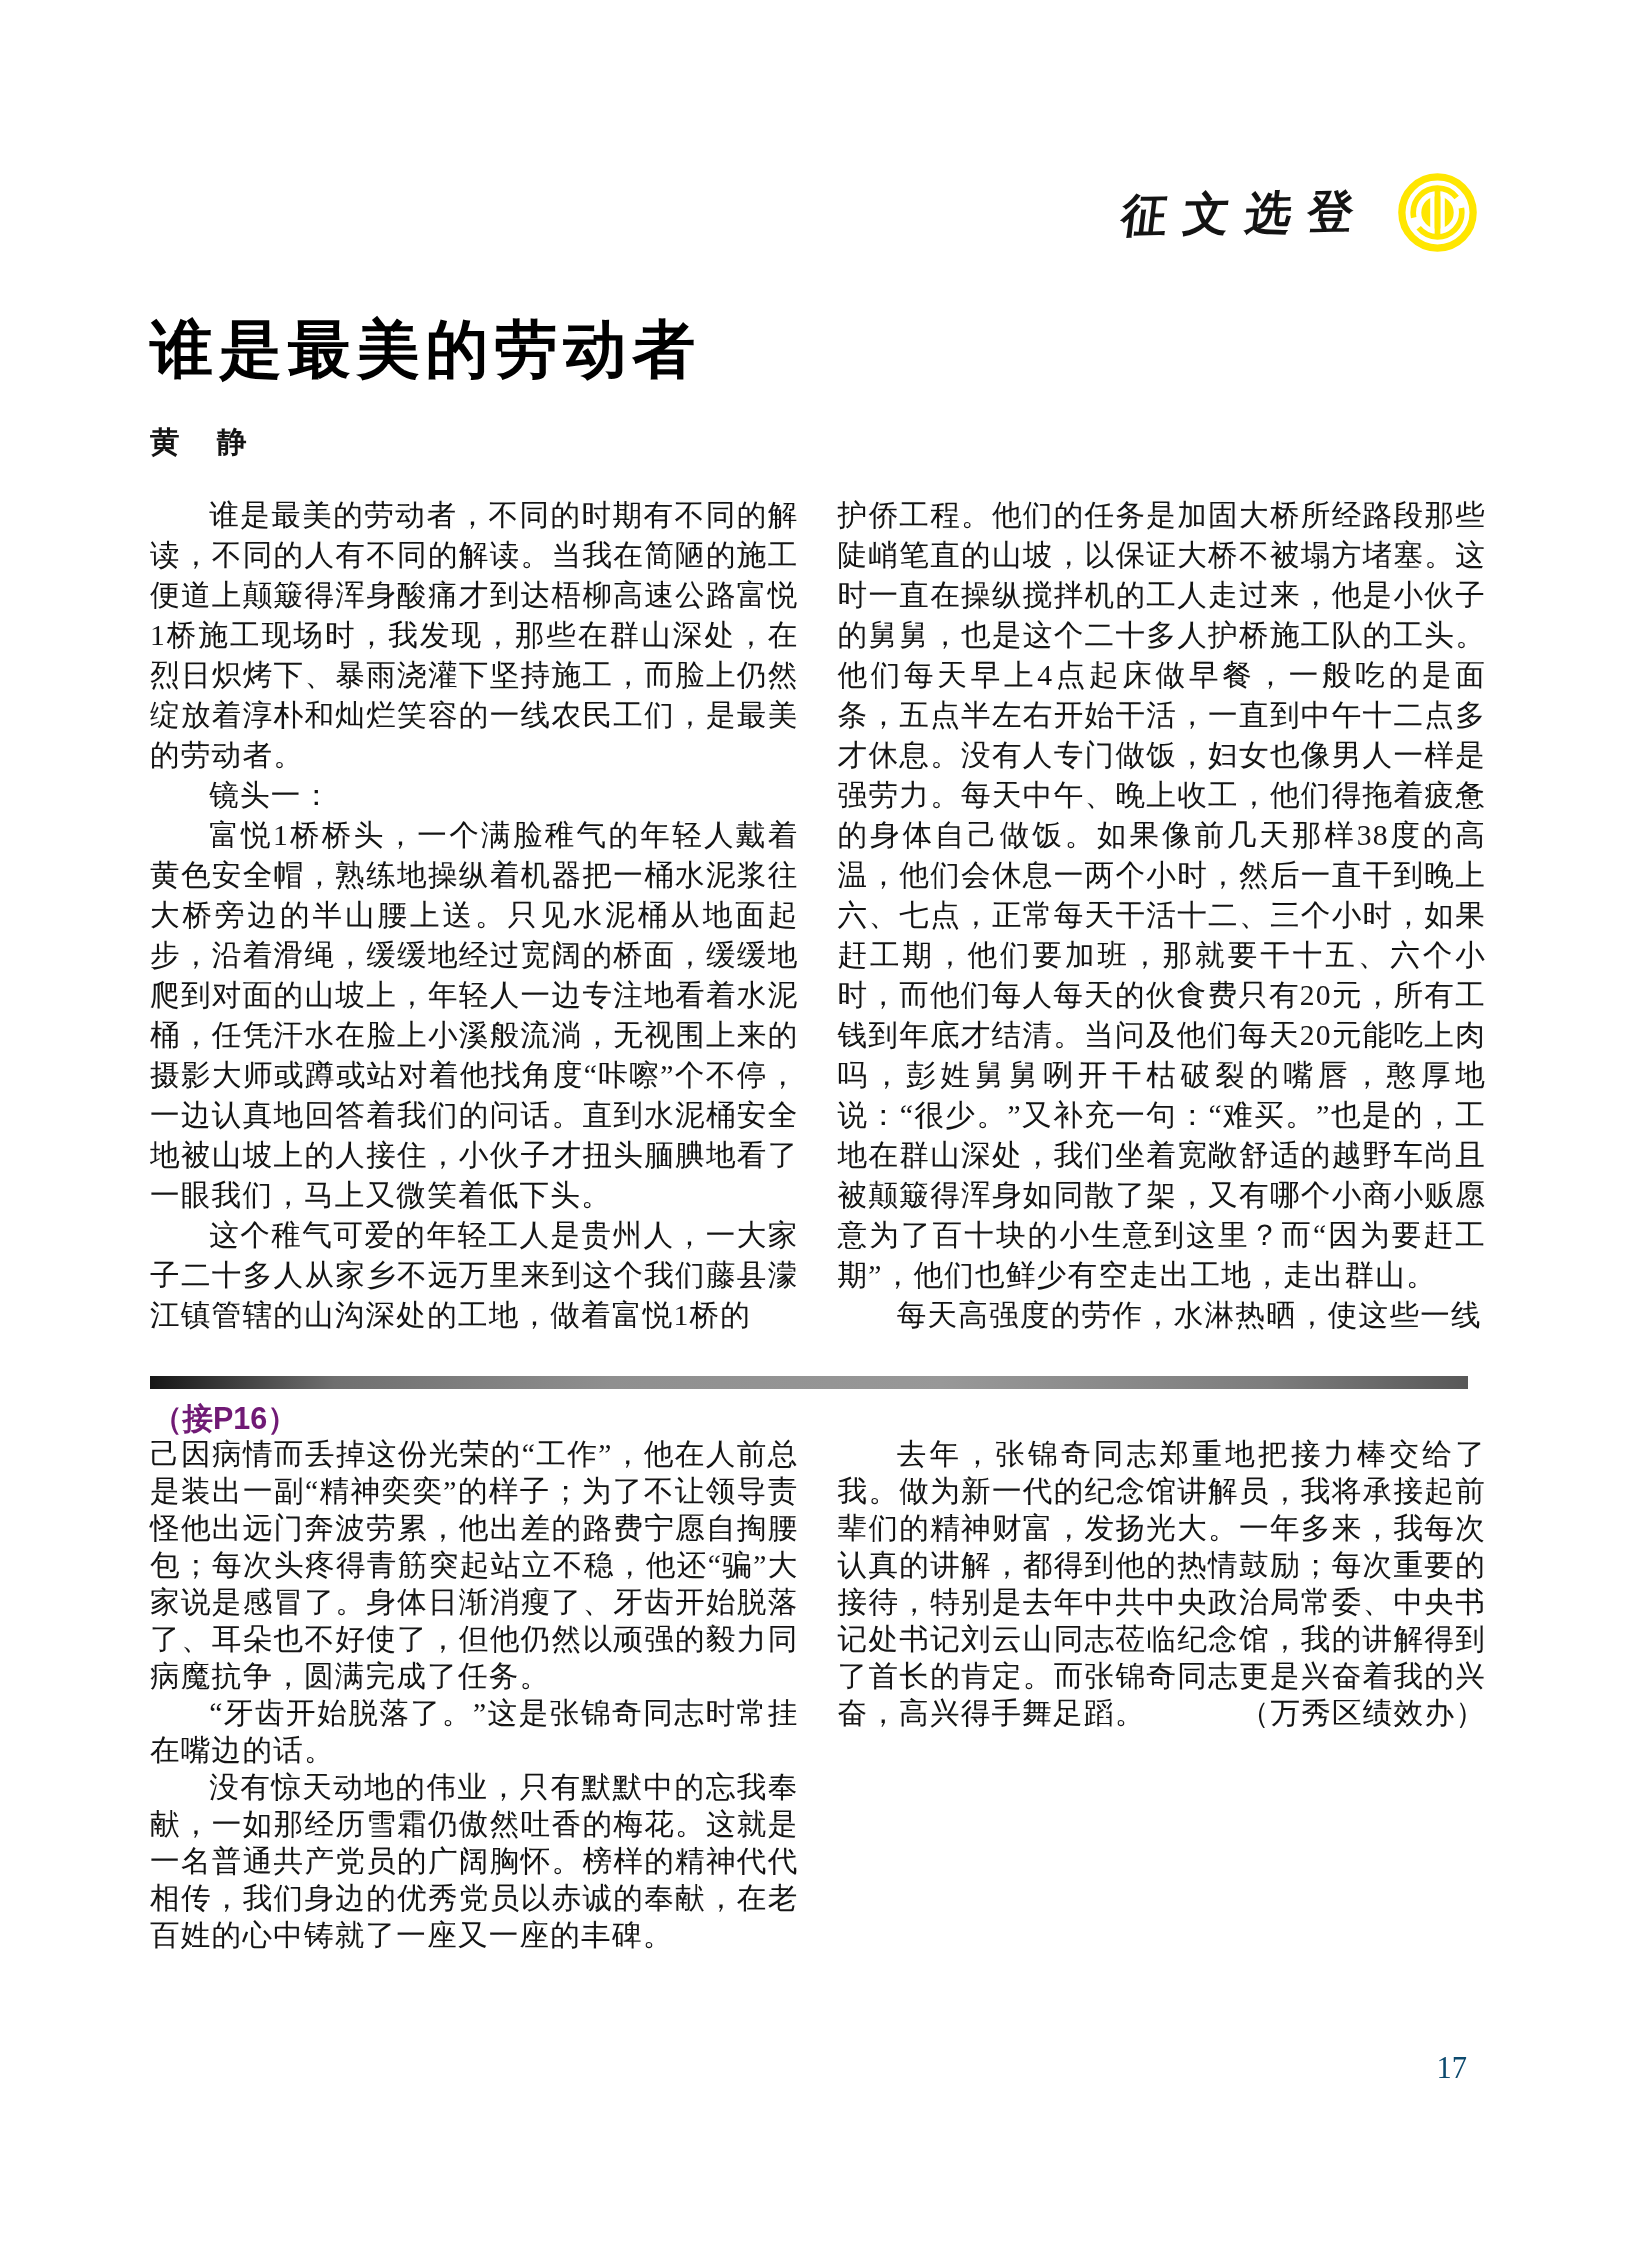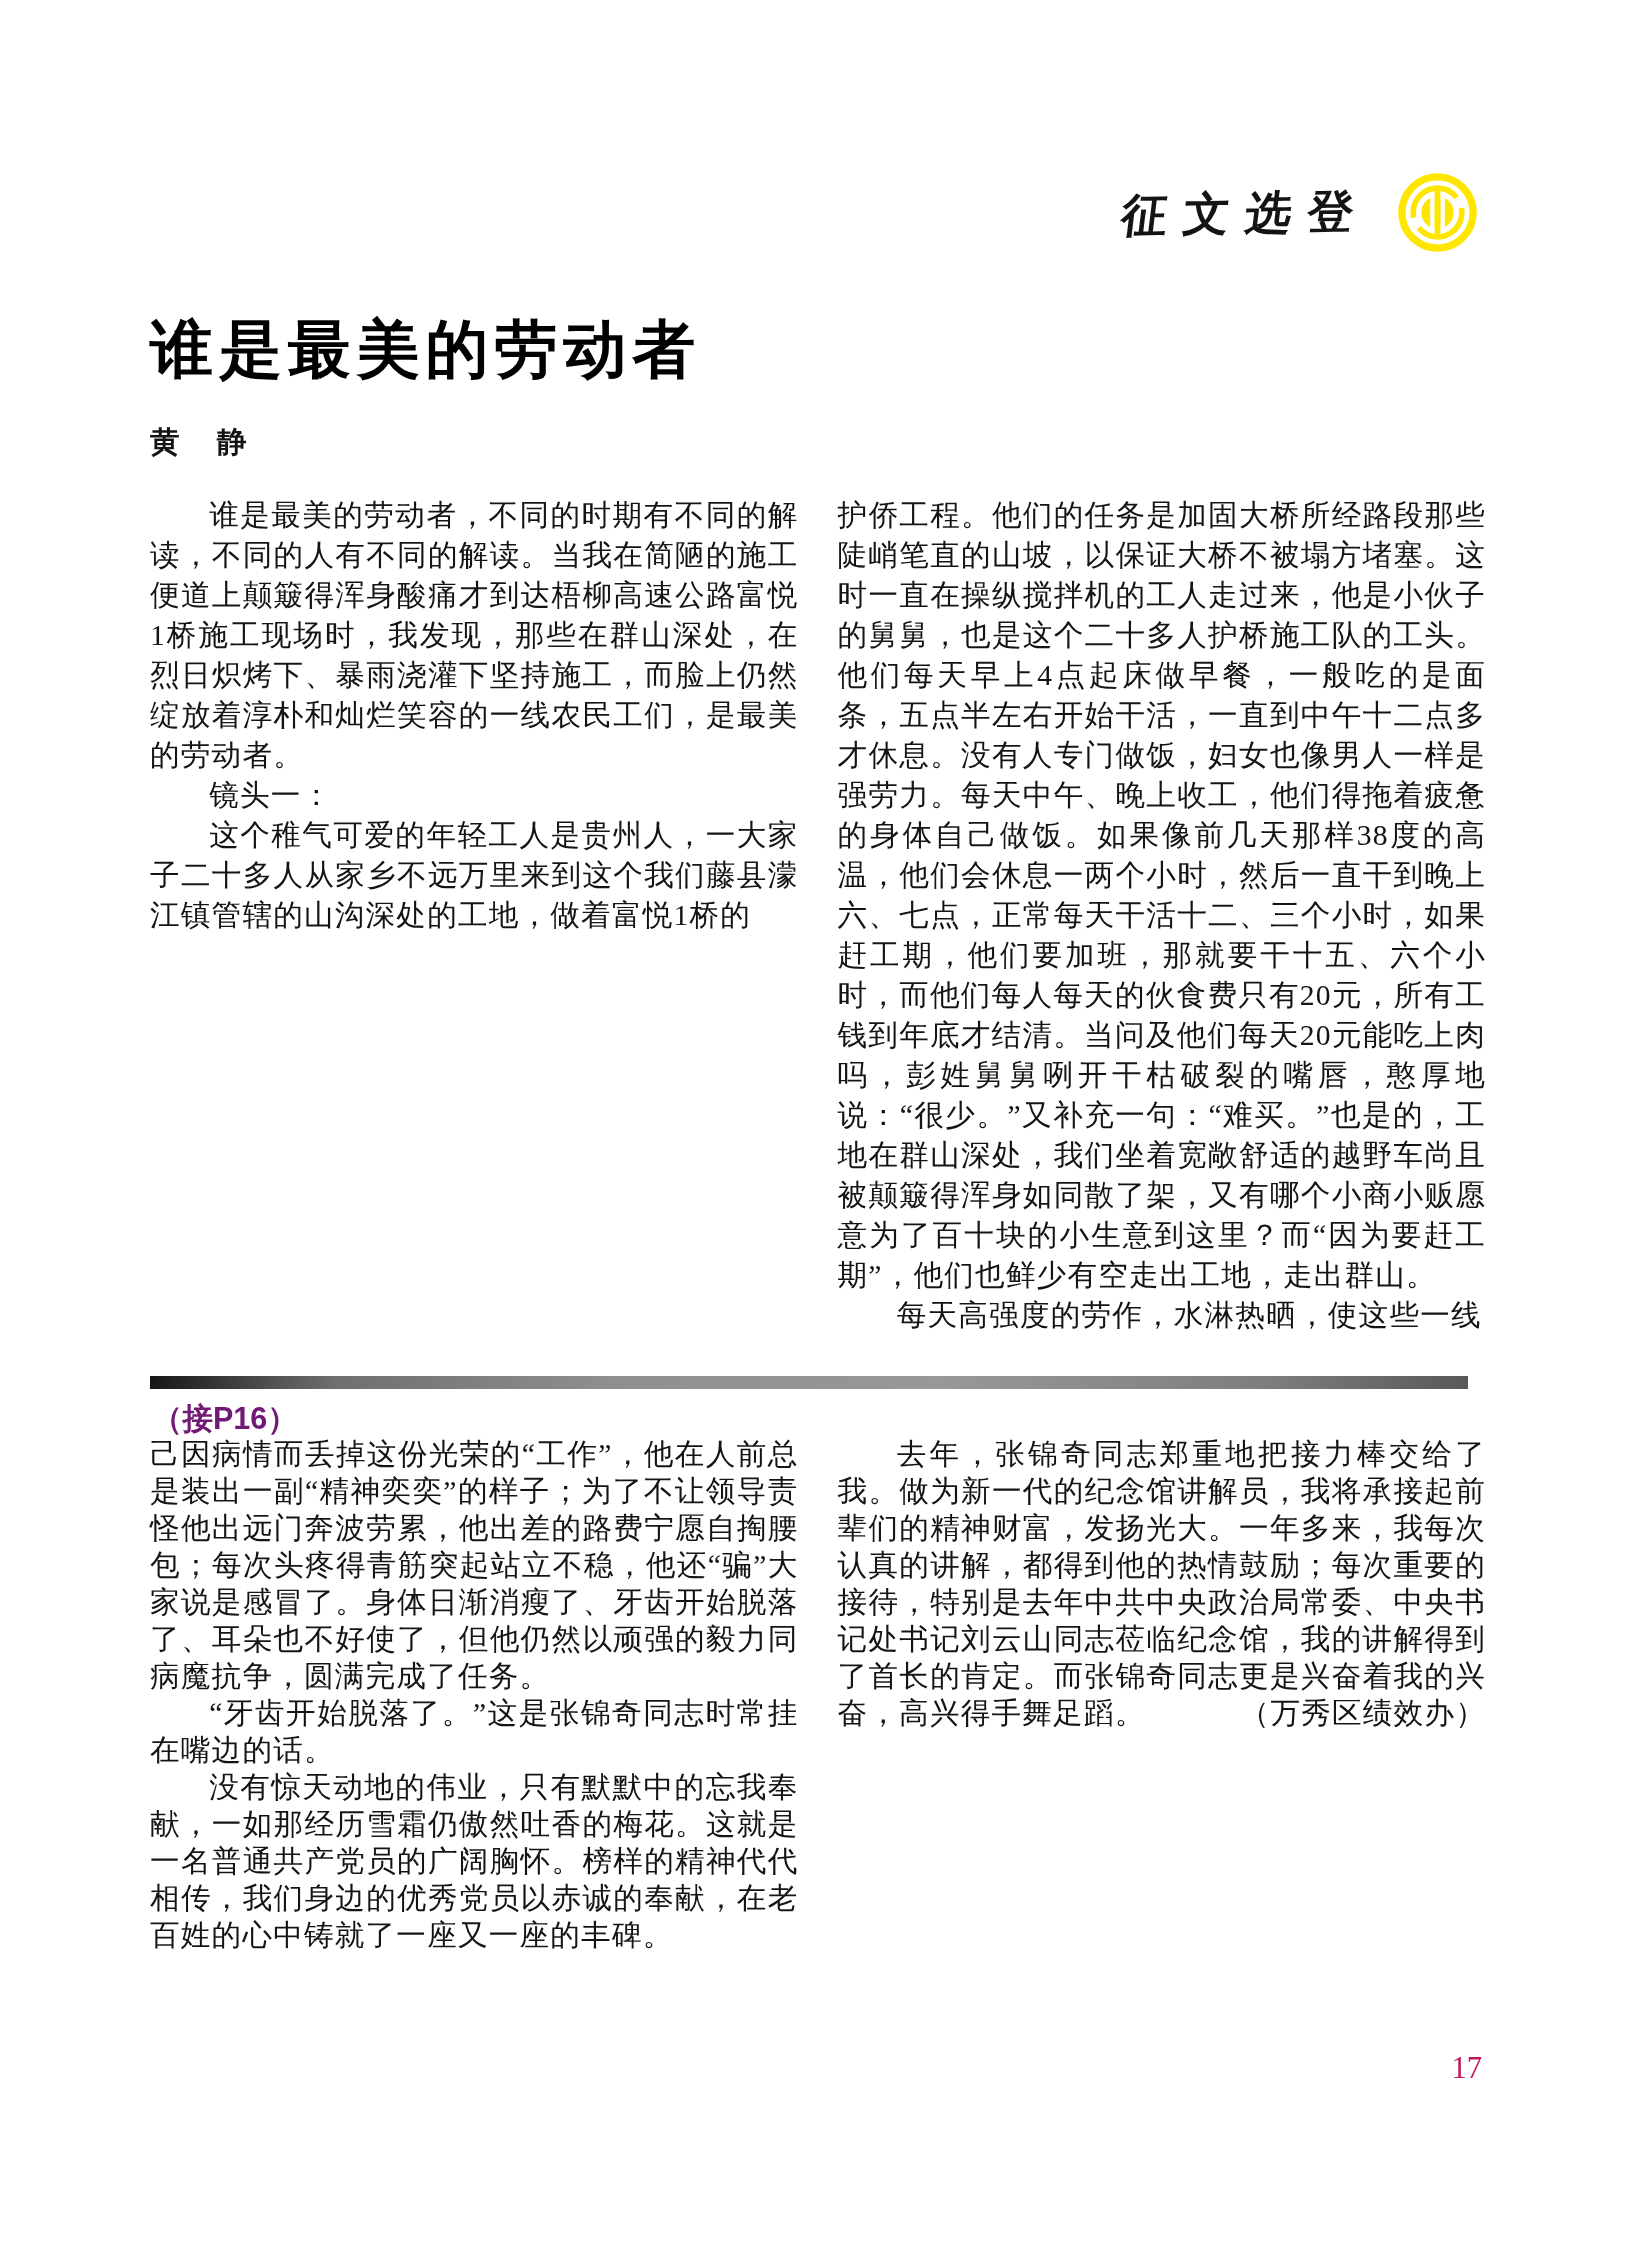--- a/index.html
+++ b/index.html
@@ -64,22 +64,22 @@
     position:absolute;top:1399px;left:152px;
     font-size:30.5px;font-weight:bold;color:#701a75;
     font-family:"Liberation Sans","DejaVu Sans",sans-serif;
   }
   .attribution{
     text-align:right;
     margin-top:-37px;
     text-indent:0;
   }
   .page-number{
-    position:absolute;top:2051px;right:149px;
-    font-size:30.5px;color:#be185d;
+    position:absolute;top:2051px;right:164px;
+    font-size:30.5px;color:#0c4a6e;
     font-family:"Liberation Serif","DejaVu Serif",serif;
   }
 </style>
 </head>
 <body>
 
 <div class="page">
 
   <div class="masthead-label">征文选登</div>
 
@@ -99,20 +99,21 @@
   </div>
 
   <div class="article-title">谁是最美的劳动者</div>
 
   <div class="article-author">黄　静</div>
 
   <div class="columns top-columns">
     <div class="col">
       <p class="para indent">谁是最美的劳动者，不同的时期有不同的解读，不同的人有不同的解读。当我在简陋的施工便道上颠簸得浑身酸痛才到达梧柳高速公路富悦1桥施工现场时，我发现，那些在群山深处，在烈日炽烤下、暴雨浇灌下坚持施工，而脸上仍然绽放着淳朴和灿烂笑容的一线农民工们，是最美的劳动者。</p>
       <p class="para indent">镜头一：</p>
+      <p class="para indent">富悦1桥桥头，一个满脸稚气的年轻人戴着黄色安全帽，熟练地操纵着机器把一桶水泥浆往大桥旁边的半山腰上送。只见水泥桶从地面起步，沿着滑绳，缓缓地经过宽阔的桥面，缓缓地爬到对面的山坡上，年轻人一边专注地看着水泥桶，任凭汗水在脸上小溪般流淌，无视围上来的摄影大师或蹲或站对着他找角度“咔嚓”个不停，一边认真地回答着我们的问话。直到水泥桶安全地被山坡上的人接住，小伙子才扭头腼腆地看了一眼我们，马上又微笑着低下头。</p>
       <p class="para indent">这个稚气可爱的年轻工人是贵州人，一大家子二十多人从家乡不远万里来到这个我们藤县濛江镇管辖的山沟深处的工地，做着富悦1桥的</p>
     </div>
     <div class="col">
       <p class="para">护侨工程。他们的任务是加固大桥所经路段那些陡峭笔直的山坡，以保证大桥不被塌方堵塞。这时一直在操纵搅拌机的工人走过来，他是小伙子的舅舅，也是这个二十多人护桥施工队的工头。他们每天早上4点起床做早餐，一般吃的是面条，五点半左右开始干活，一直到中午十二点多才休息。没有人专门做饭，妇女也像男人一样是强劳力。每天中午、晚上收工，他们得拖着疲惫的身体自己做饭。如果像前几天那样38度的高温，他们会休息一两个小时，然后一直干到晚上六、七点，正常每天干活十二、三个小时，如果赶工期，他们要加班，那就要干十五、六个小时，而他们每人每天的伙食费只有20元，所有工钱到年底才结清。当问及他们每天20元能吃上肉吗，彭姓舅舅咧开干枯破裂的嘴唇，憨厚地说：“很少。”又补充一句：“难买。”也是的，工地在群山深处，我们坐着宽敞舒适的越野车尚且被颠簸得浑身如同散了架，又有哪个小商小贩愿意为了百十块的小生意到这里？而“因为要赶工期”，他们也鲜少有空走出工地，走出群山。</p>
       <p class="para indent">每天高强度的劳作，水淋热晒，使这些一线</p>
     </div>
   </div>
 
   <div class="section-divider"></div>
 

